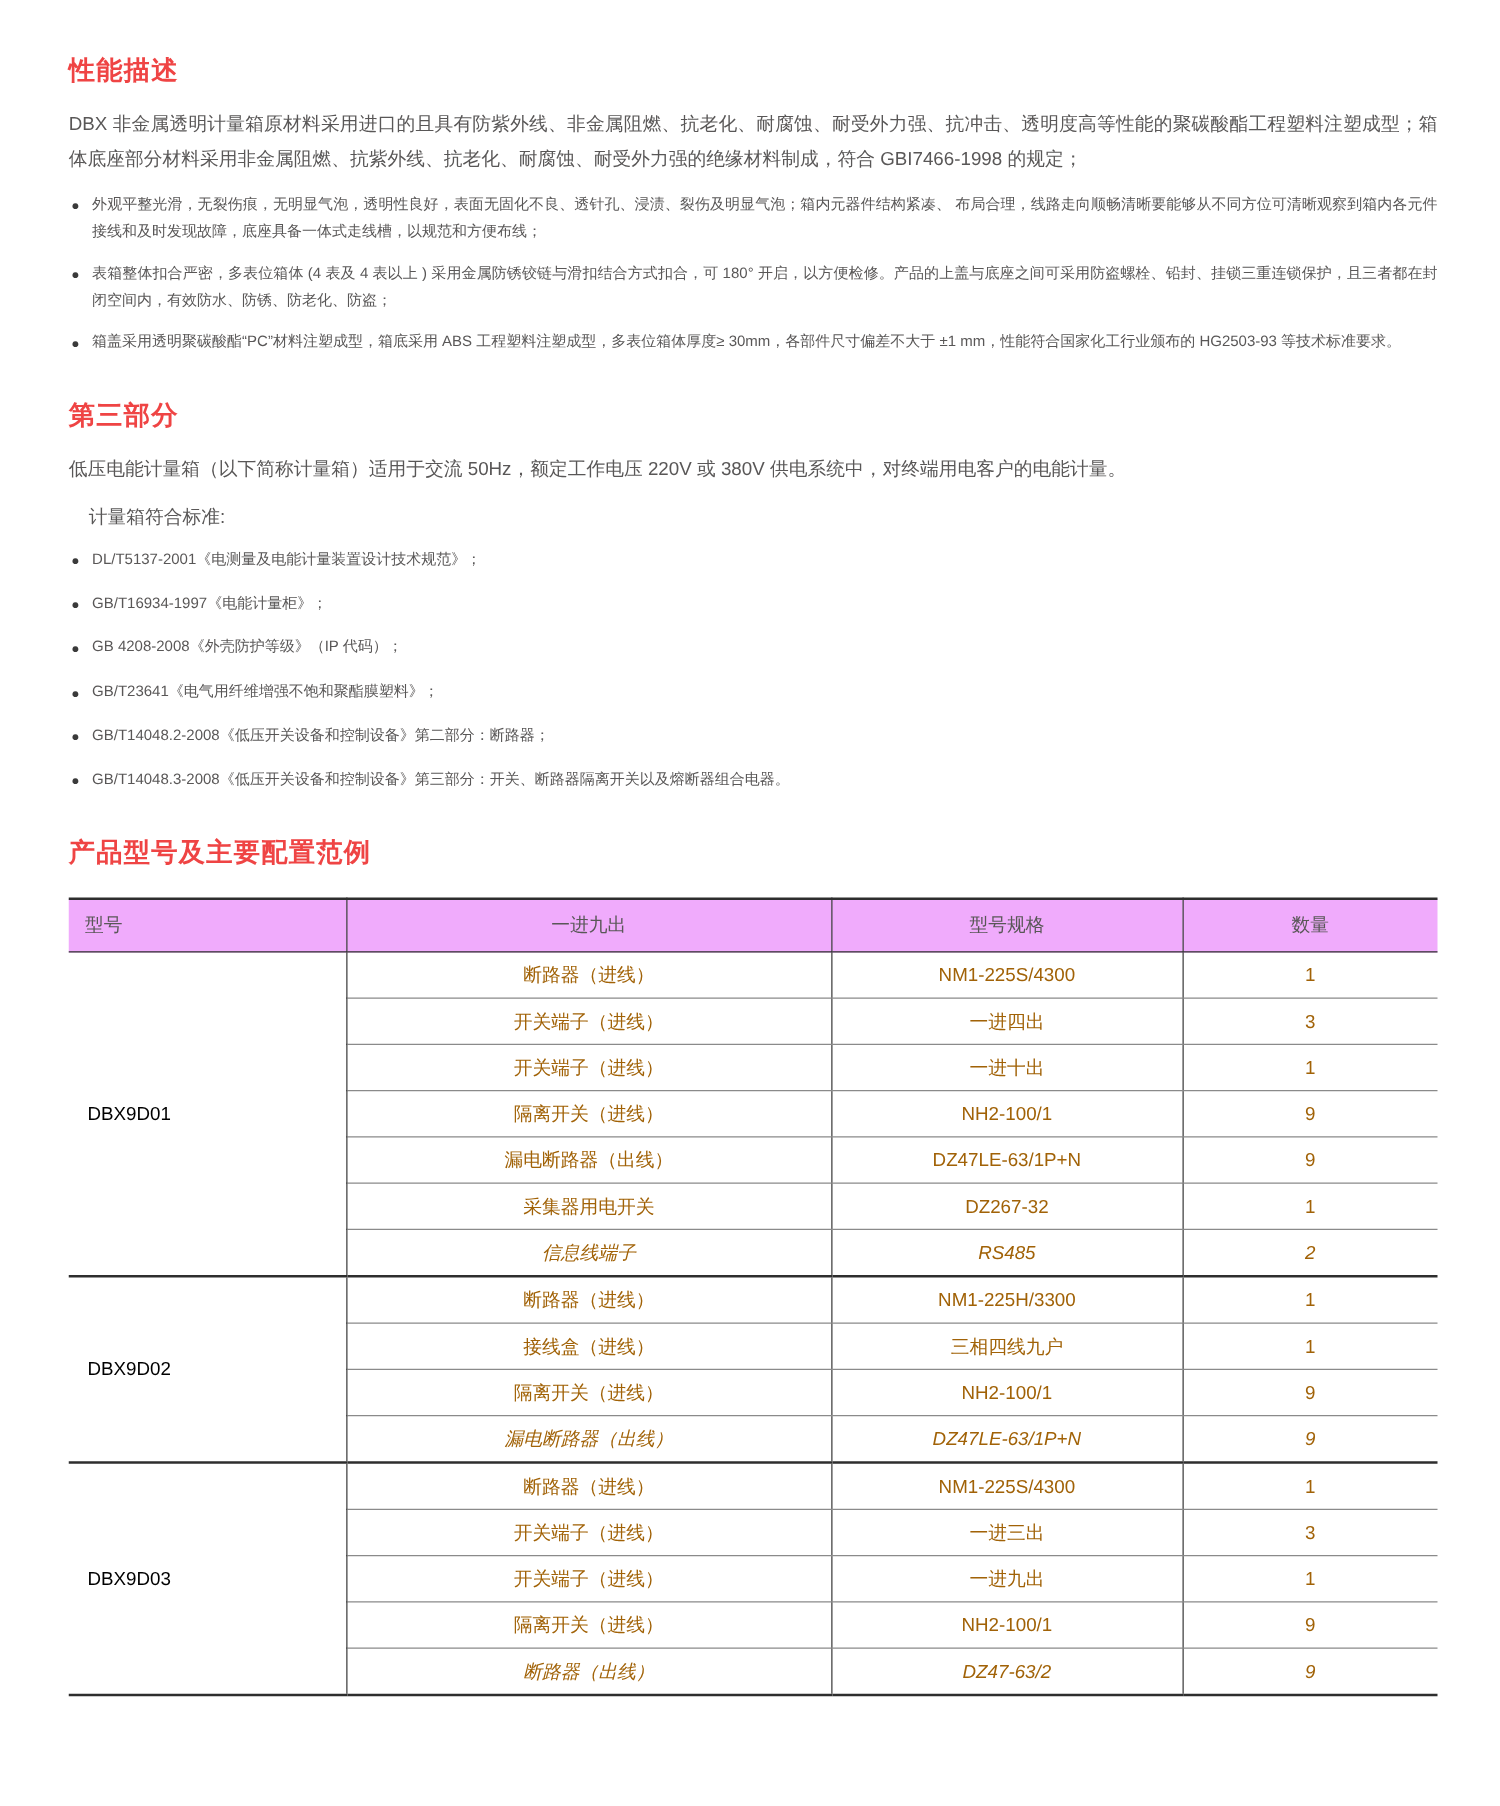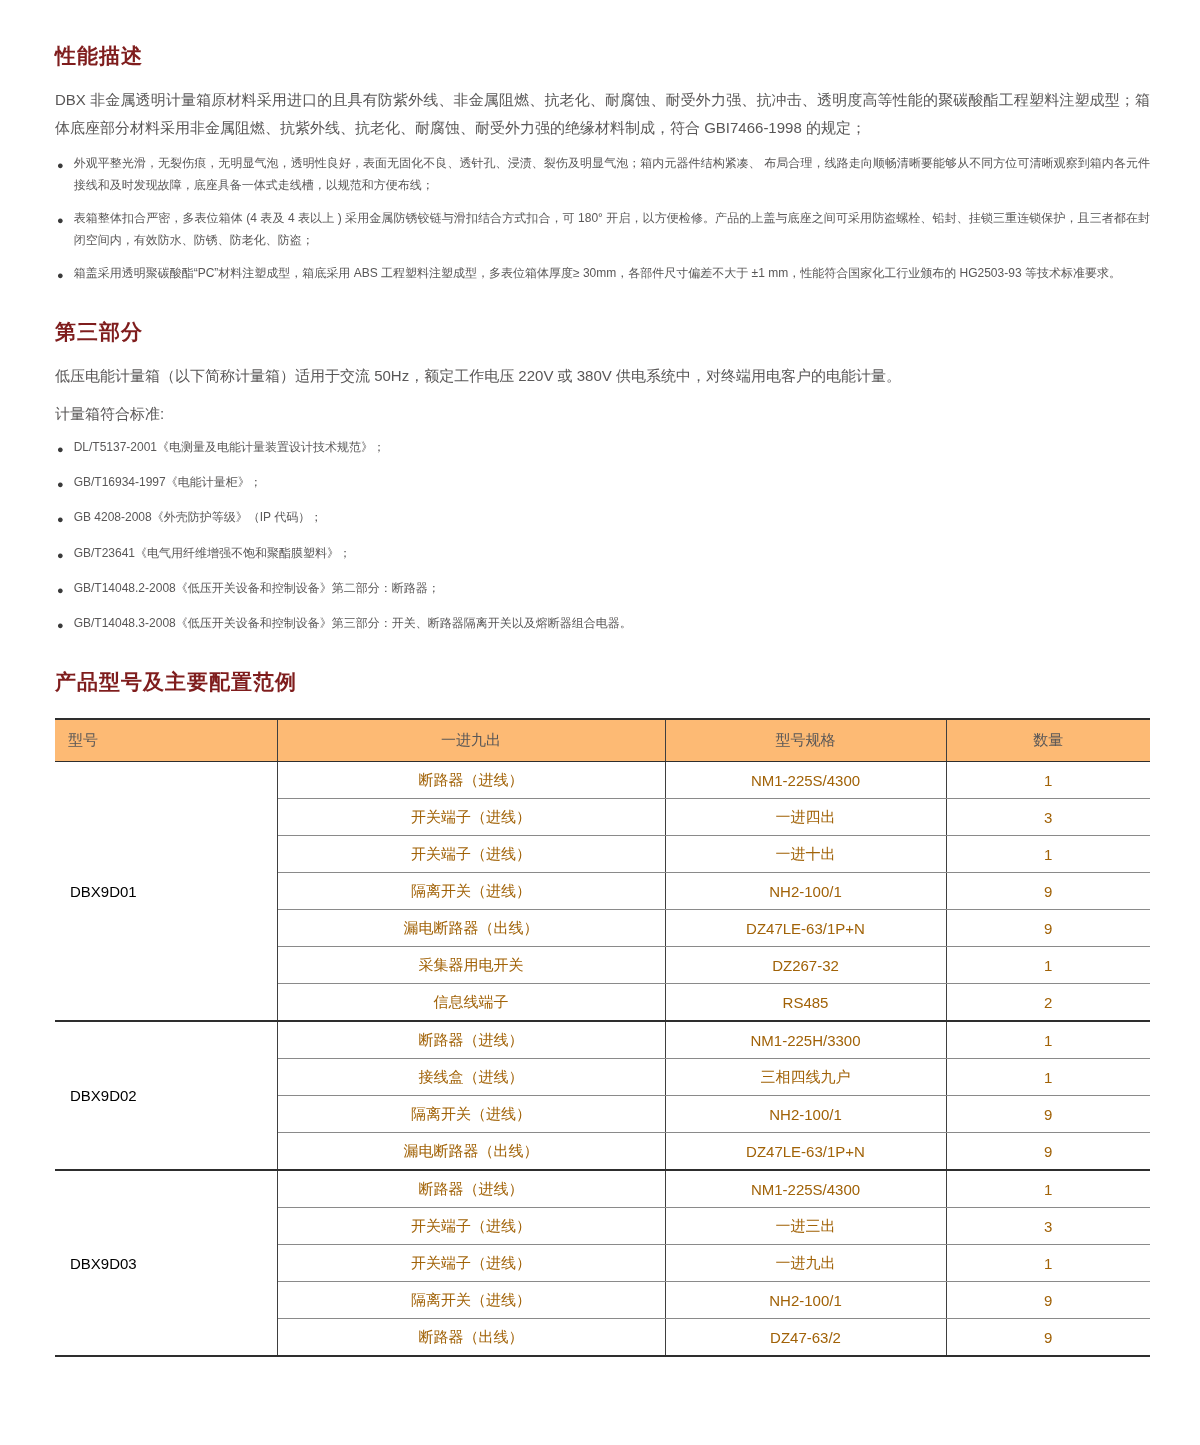--- a/index.html
+++ b/index.html
@@ -5,36 +5,36 @@
   html, body { margin: 0; padding: 0; background: #ffffff; }
   body {
     width: 1200px; height: 1445px;
     font-family: "Liberation Sans", "DejaVu Sans", sans-serif;
     color: #595757;
     -webkit-font-smoothing: antialiased;
   }
   .page { padding: 42px 50px 0 55px; box-sizing: border-box; }
 
   h2.sec-title {
-    color: #7f1d1d;
+    color: #ef4444;
     font-size: 21px;
     font-weight: bold;
     margin: 0 0 16px 0;
     letter-spacing: 1px;
   }
   .sec { margin: 0; }
   .sec + .sec { margin-top: 34px; }
 
   p.para {
     font-size: 15px;
     line-height: 1.85;
     margin: 16px 0 10px 0;
     text-align: justify;
   }
-  p.subline { font-size: 15px; line-height: 1.85; margin: 0 0 8px 0; }
+  p.subline { font-size: 15px; line-height: 1.85; margin: 0 0 8px 16px; }
 
   ul.bullets { list-style: none; margin: 4px 0 0 0; padding: 0; }
   ul.bullets li {
     display: flex;
     align-items: flex-start;
     margin: 0 0 11px 0;
   }
   ul.bullets .dot {
     flex: 0 0 auto;
     font-size: 11px;
@@ -60,42 +60,42 @@
   }
   table.cfg th, table.cfg td {
     border-left: 1px solid #3f3f3f;
     border-right: 1px solid #3f3f3f;
     padding: 0;
   }
   table.cfg th:first-child, table.cfg td.model-cell { border-left: none; }
   table.cfg th:last-child, table.cfg td.qty-cell { border-right: none; }
 
   table.cfg thead th {
-    background: #fdba74;
+    background: #f0abfc;
     height: 41px;
     font-weight: normal;
     color: #595757;
     border-bottom: 1px solid #2e2e2e;
     text-align: center;
   }
   table.cfg thead th.h-model { text-align: left; padding-left: 13px; }
 
   table.cfg tbody td {
     height: 36px;
     text-align: center;
     color: #a16207;
     border-bottom: 1px solid #8a8a8a;
   }
   table.cfg tbody td.model-cell {
     text-align: left;
     padding-left: 15px;
     color: #000000;
     border-bottom: 2px solid #2e2e2e;
   }
-  table.cfg tbody tr.group-end td { border-bottom: 2px solid #2e2e2e; }
+  table.cfg tbody tr.group-end td { border-bottom: 2px solid #2e2e2e; font-style: italic; }
 </style>
 </head>
 <body>
 
 <div class="page">
 
   <section class="sec">
     <h2 class="sec-title">性能描述</h2>
     <p class="para">DBX 非金属透明计量箱原材料采用进口的且具有防紫外线、非金属阻燃、抗老化、耐腐蚀、耐受外力强、抗冲击、透明度高等性能的聚碳酸酯工程塑料注塑成型；箱体底座部分材料采用非金属阻燃、抗紫外线、抗老化、耐腐蚀、耐受外力强的绝缘材料制成，符合 GBI7466-1998 的规定；</p>
     <ul class="bullets">

